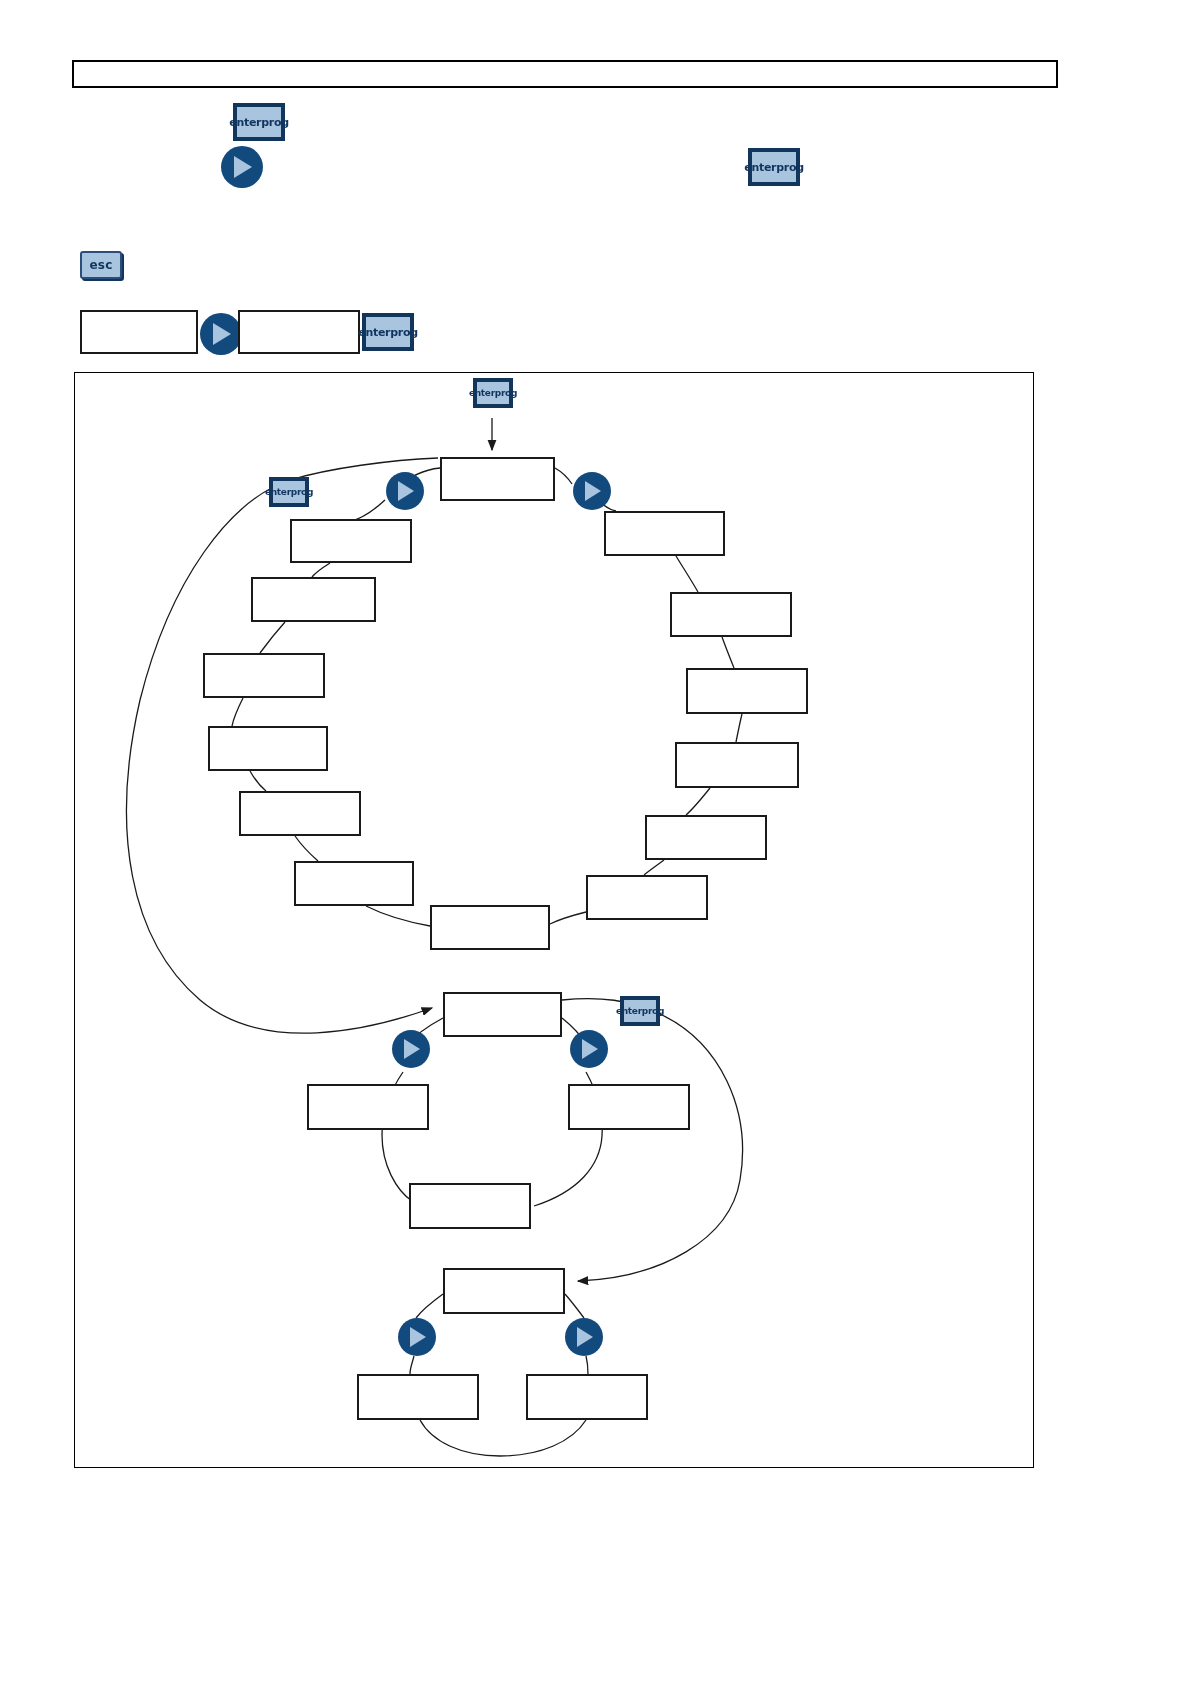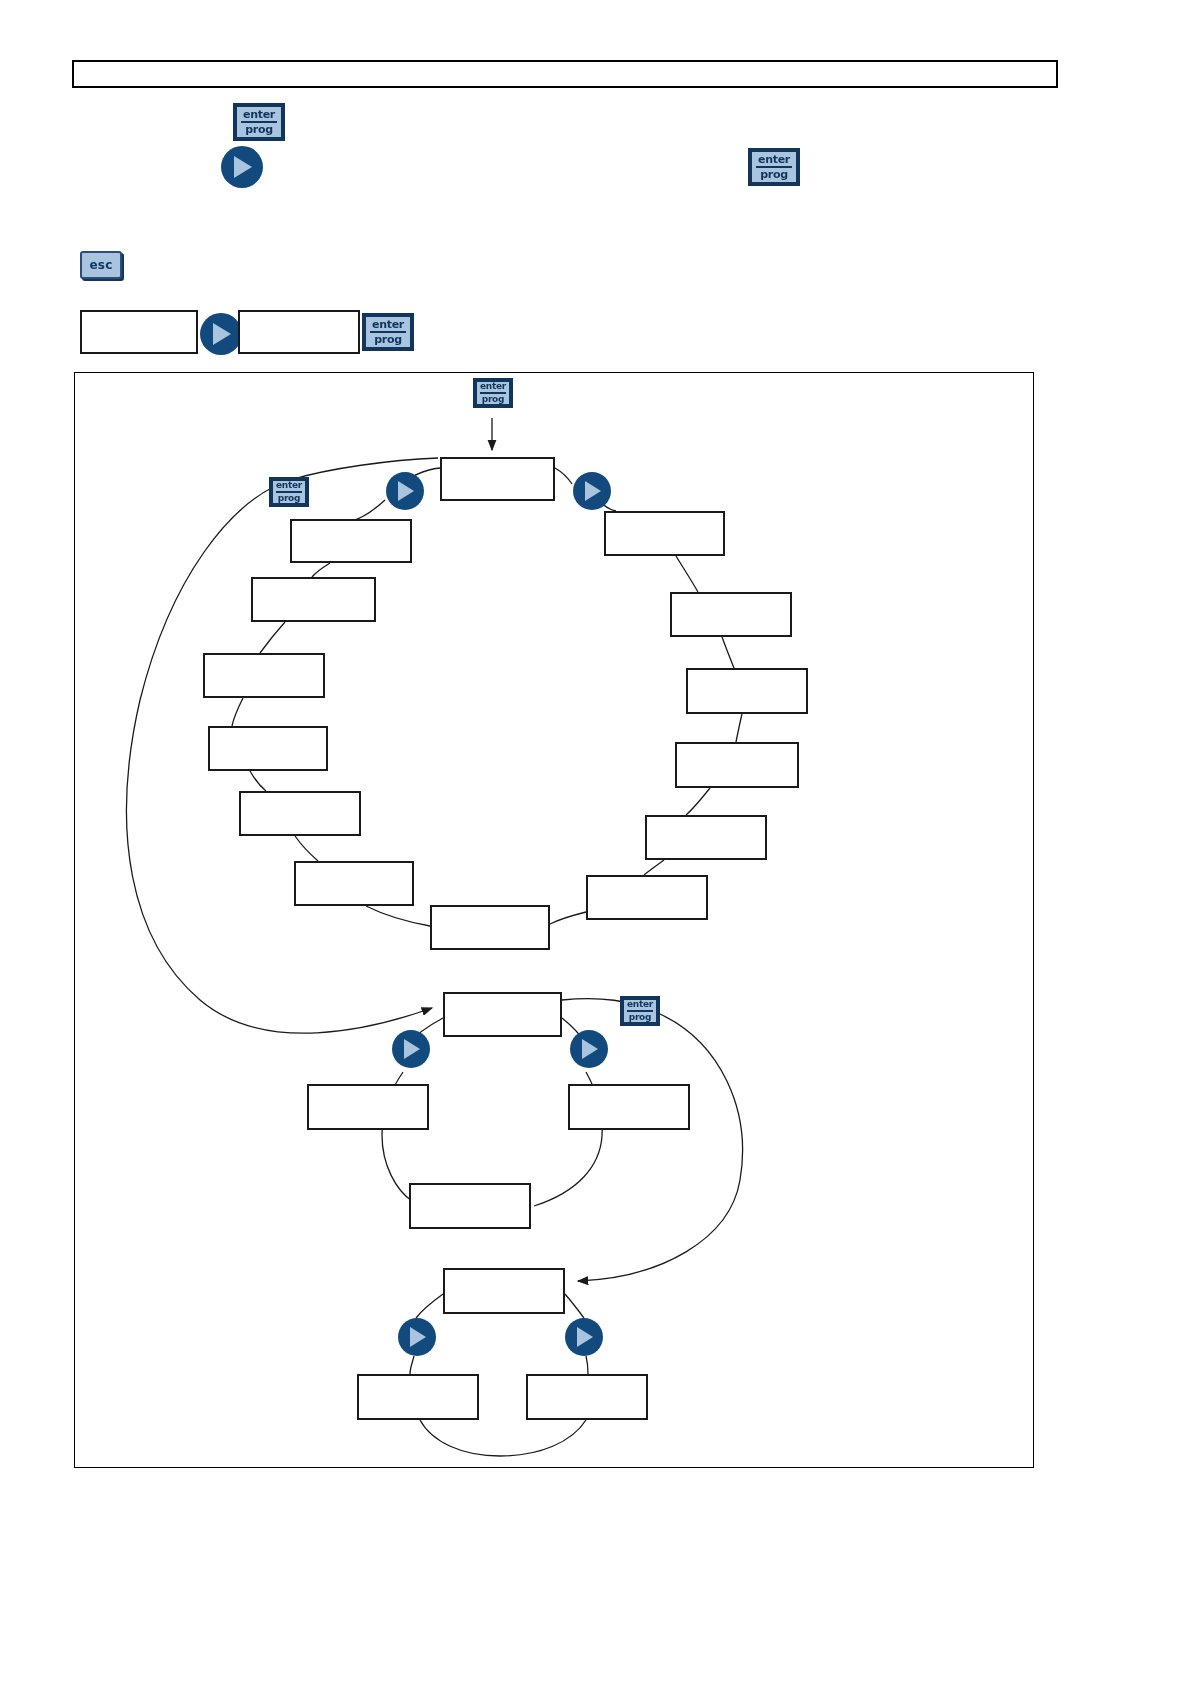--- a/index.html
+++ b/index.html
@@ -67,21 +67,21 @@
     background: #12355b;
     padding: 2px;
   }
   .key-enterprog .kface {
     width: 100%;
     height: 100%;
     background: #a8c4de;
     box-sizing: border-box;
     border: 2px solid #12355b;
     display: flex;
-    flex-direction: column;
+    flex-direction: row;
     align-items: center;
     justify-content: center;
   }
   .key-enterprog .kline1,
   .key-enterprog .kline2 {
     font-family: "DejaVu Sans", sans-serif;
     font-weight: bold;
     font-size: 11px;
     color: #11355e;
     letter-spacing: -0.3px;

